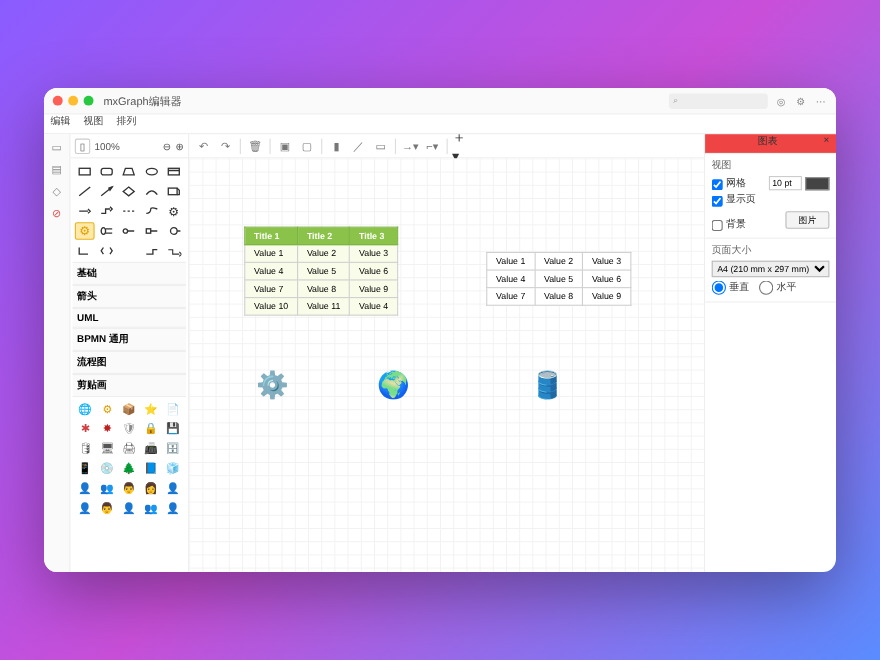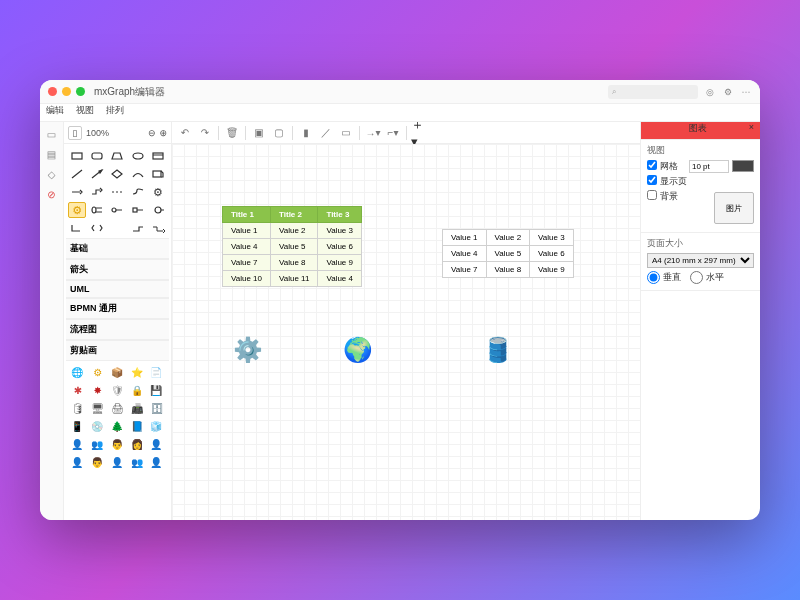--- a/index.html
+++ b/index.html
@@ -37,25 +37,25 @@
 .table1 th{background:#8bc34a;color:#fff;padding:3px 8px;text-align:left;font-weight:bold;border:1px solid #7cb342}
 .table1 td{padding:3px 8px;border:1px solid #d0d0d0;background:#f8fce8}
 .table2{left:270px;top:85px}
 .table2 td{padding:3px 8px;border:1px solid #d0d0d0;background:#fff}
 .icon-obj{position:absolute;width:32px;height:32px;display:flex;align-items:center;justify-content:center;font-size:24px}
 .right{width:120px;border-left:1px solid #eee;display:flex;flex-direction:column;font-size:9px;color:#333}
 .right-head{height:18px;display:flex;justify-content:space-between;padding:0 6px;border-bottom:1px solid #eee;background:#ef4444}
 .right-head span:first-child{flex:1;text-align:center}
 .panel{padding:4px 6px;border-bottom:1px solid #eee}
 .panel h4{font-size:9px;margin-bottom:3px;font-weight:normal;color:#666}
-.row{display:flex;align-items:flex-start;gap:3px;margin:2px 0}
+.row{display:flex;align-items:flex-end;gap:3px;margin:2px 0}
 .row input[type=checkbox]{width:10px;height:10px}
-.row input[type=text]{width:40px;height:13px;font-size:8px;border:1px solid #ccc;padding:0 2px}
+.row input[type=text]{width:30px;height:13px;font-size:8px;border:1px solid #ccc;padding:0 2px}
 .row .colorbox{width:22px;height:12px;background:#444;border:1px solid #999}
-.btn-full{width:100%;height:32px;border:1px solid #bbb;background:#f4f4f4;font-size:8px;margin:2px 0;border-radius:2px}
+.btn-full{width:100%;height:16px;border:1px solid #bbb;background:#f4f4f4;font-size:8px;margin:2px 0;border-radius:2px}
 select{width:100%;font-size:8px;height:15px;border:1px solid #bbb}
 </style>
 </head>
 <body>
 
 <div class="window">
   <div class="titlebar">
     <div class="dot r"></div>
     <div class="dot y"></div>
     <div class="dot g"></div>

